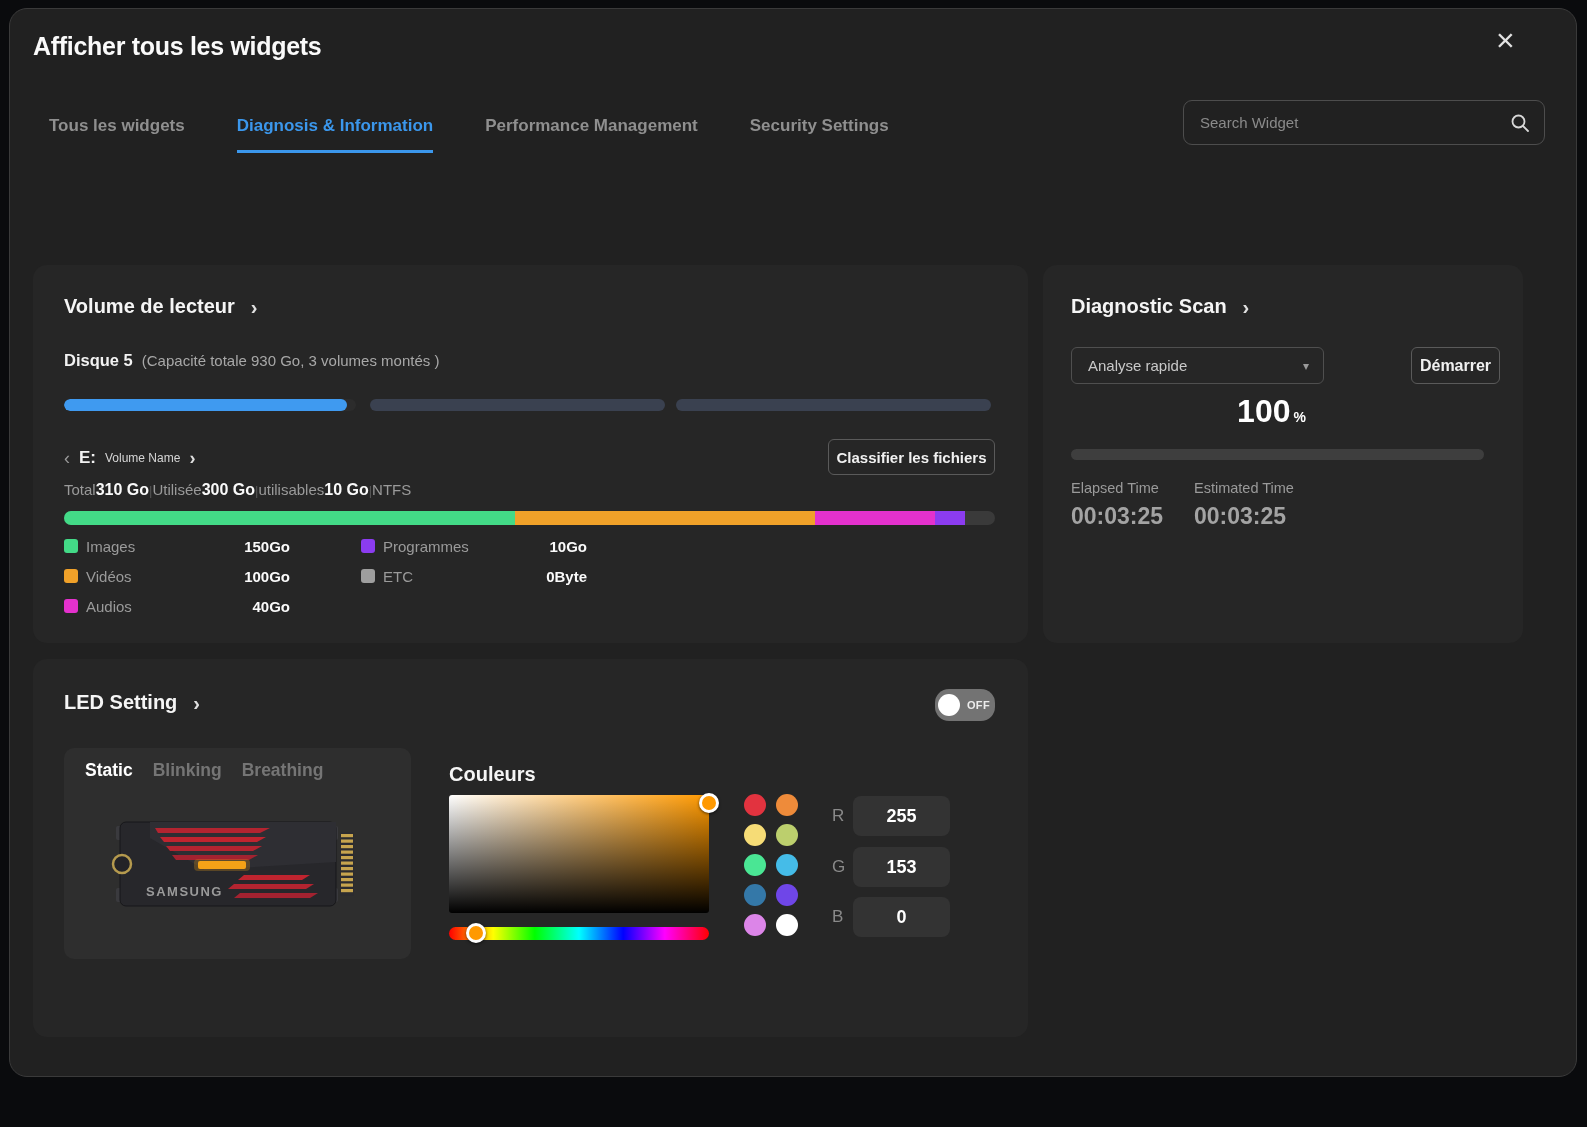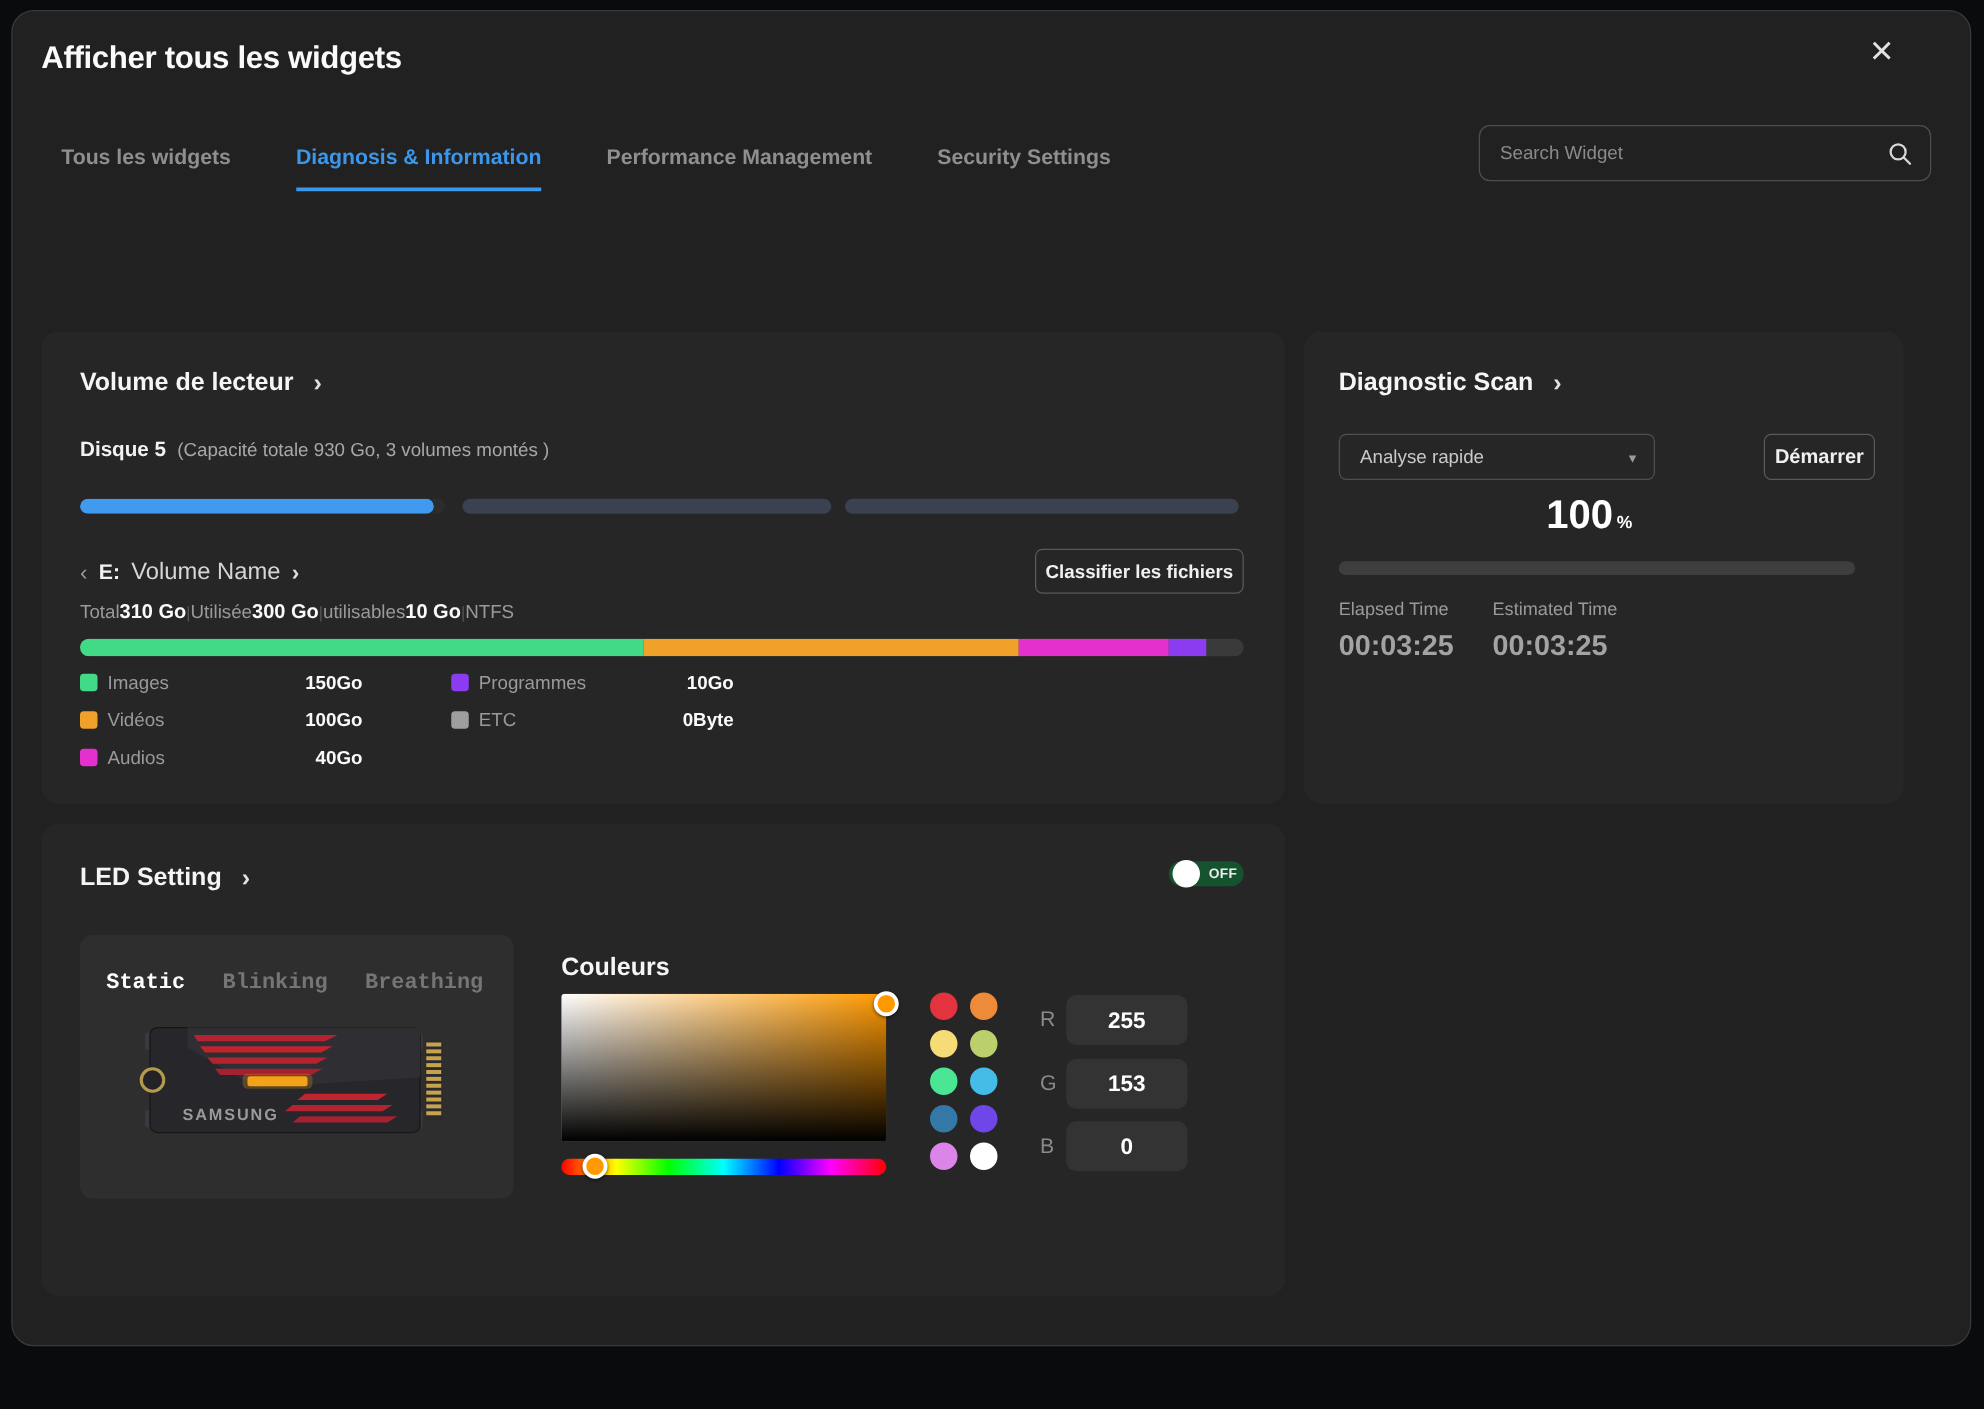--- a/index.html
+++ b/index.html
@@ -37,21 +37,21 @@
 
   .disk-line { display:flex; align-items:baseline; gap:9px; }
   .disk-name { font-size:16.5px; font-weight:bold; color:#f2f2f2; }
   .disk-info { font-size:15px; color:#a8a8a8; }
 
   .seg-track { position:absolute; height:12px; border-radius:6px; overflow:hidden; }
   .seg-fill  { height:100%; border-radius:6px; }
 
   .volrow-left { display:flex; align-items:center; gap:9px; }
   .vol-letter { font-size:17px; font-weight:bold; color:#f2f2f2; }
-  .vol-name { font-size:19px; color:#d6d6d6; }
+  .vol-name { font-size:12px; color:#d6d6d6; }
   .btn { border:1px solid #5a5a5a; border-radius:6px; background:transparent; color:#f0f0f0;
          font-size:15px; font-weight:bold; font-family:inherit; cursor:pointer; }
 
   .stats { display:flex; align-items:baseline; }
   .stats .lbl { font-size:15px; color:#9a9a9a; }
   .stats .val { font-size:16px; font-weight:bold; color:#fafafa; }
   .stats .sep { color:#565656; font-size:13px; }
 
   .usagebar { position:absolute; left:31px; top:246px; width:931px; height:14px; background:#3a3a3a;
               border-radius:7px; display:flex; overflow:hidden; }
@@ -70,27 +70,27 @@
   .select .caret { color:#9a9a9a; font-size:12px; }
 
   .pct { left:0; top:128px; width:457px; display:flex; justify-content:center; align-items:baseline; }
   .pct .num { font-size:32px; font-weight:bold; color:#ffffff; }
   .pct .unit { font-size:14px; font-weight:bold; color:#ffffff; margin-left:3px; }
 
   .scanbar { left:28px; top:184px; width:413px; height:11px; background:#3e3e3e; border-radius:6px; }
   .t-lbl { font-size:14.5px; color:#9a9a9a; }
   .t-val { font-size:23px; font-weight:bold; color:#a3a3a3; }
 
-  .toggle { left:902px; top:30px; width:60px; height:20px; background:#14532d; border-radius:14px;
+  .toggle { left:902px; top:30px; width:60px; height:32px; background:#737373; border-radius:14px;
             display:flex; align-items:center; cursor:pointer; }
   .knob { width:22px; height:22px; border-radius:50%; background:#ffffff; margin-left:3px; }
   .tog-lbl { font-size:11px; font-weight:bold; color:#ececec; margin-left:7px; letter-spacing:0.3px; }
 
   .led-panel { left:31px; top:89px; width:347px; height:211px; background:#2e2e2e; border-radius:10px; }
-  .mode-tabs { position:absolute; left:21px; top:28px; display:flex; gap:30px;font-family:Liberation Mono, monospace; }
+  .mode-tabs { position:absolute; left:21px; top:12px; display:flex; gap:20px; }
   .mode { font-size:17.5px; font-weight:bold; color:#757575; cursor:pointer; }
   .mode.active { color:#ffffff; }
 
   .couleurs-title { font-size:20px; font-weight:bold; color:#f5f5f5; }
   .gradbox { left:416px; top:136px; width:260px; height:118px; border-radius:3px;
              background:linear-gradient(to bottom, rgba(0,0,0,0) 0%, #000 100%),
                         linear-gradient(to right, #ffffff 0%, #ff9900 100%); cursor:crosshair; }
   .huebar { left:416px; top:268px; width:260px; height:13px; border-radius:7px; cursor:pointer;
             background:linear-gradient(to right,#ff0000 0%,#ffff00 17%,#00ff00 33%,#00ffff 50%,#0000ff 67%,#ff00ff 83%,#ff0000 100%); }
   .handle { width:20px; height:20px; border-radius:50%; border:3px solid #ffffff; box-shadow:0 1px 3px rgba(0,0,0,0.6); }

